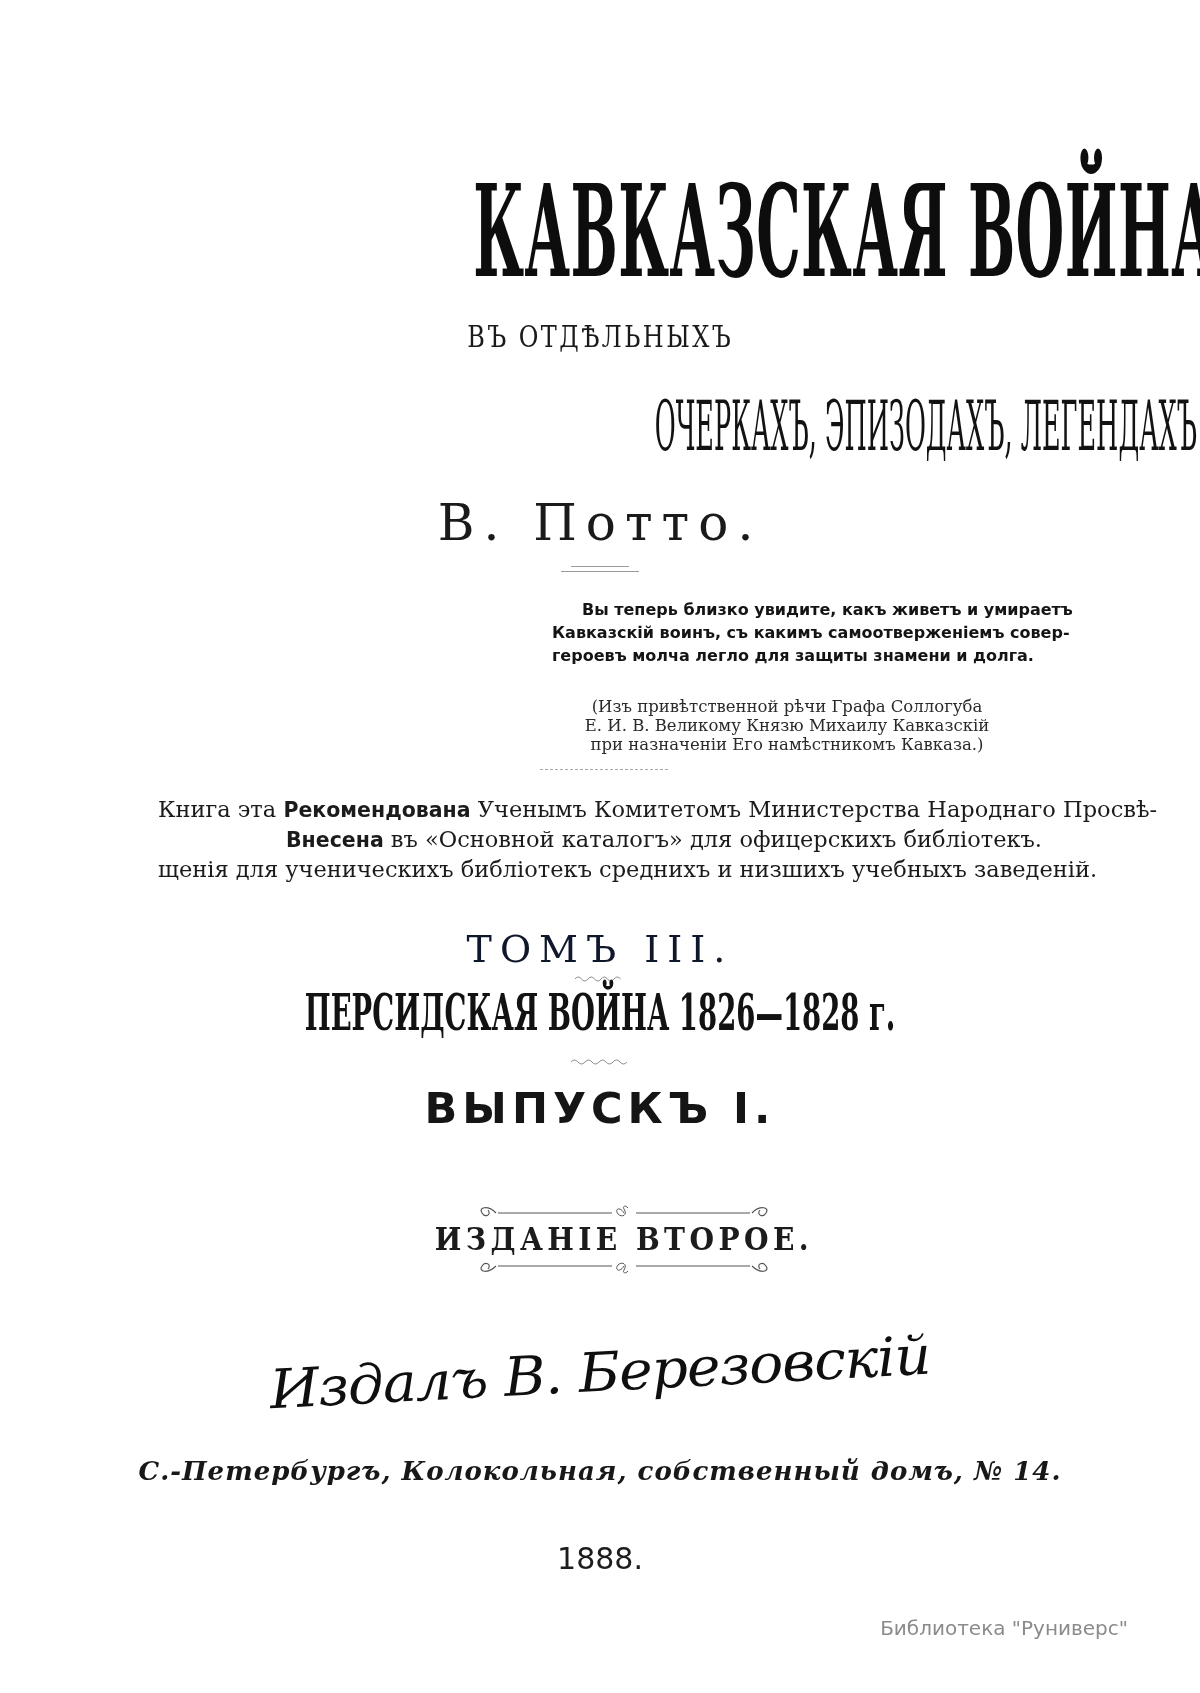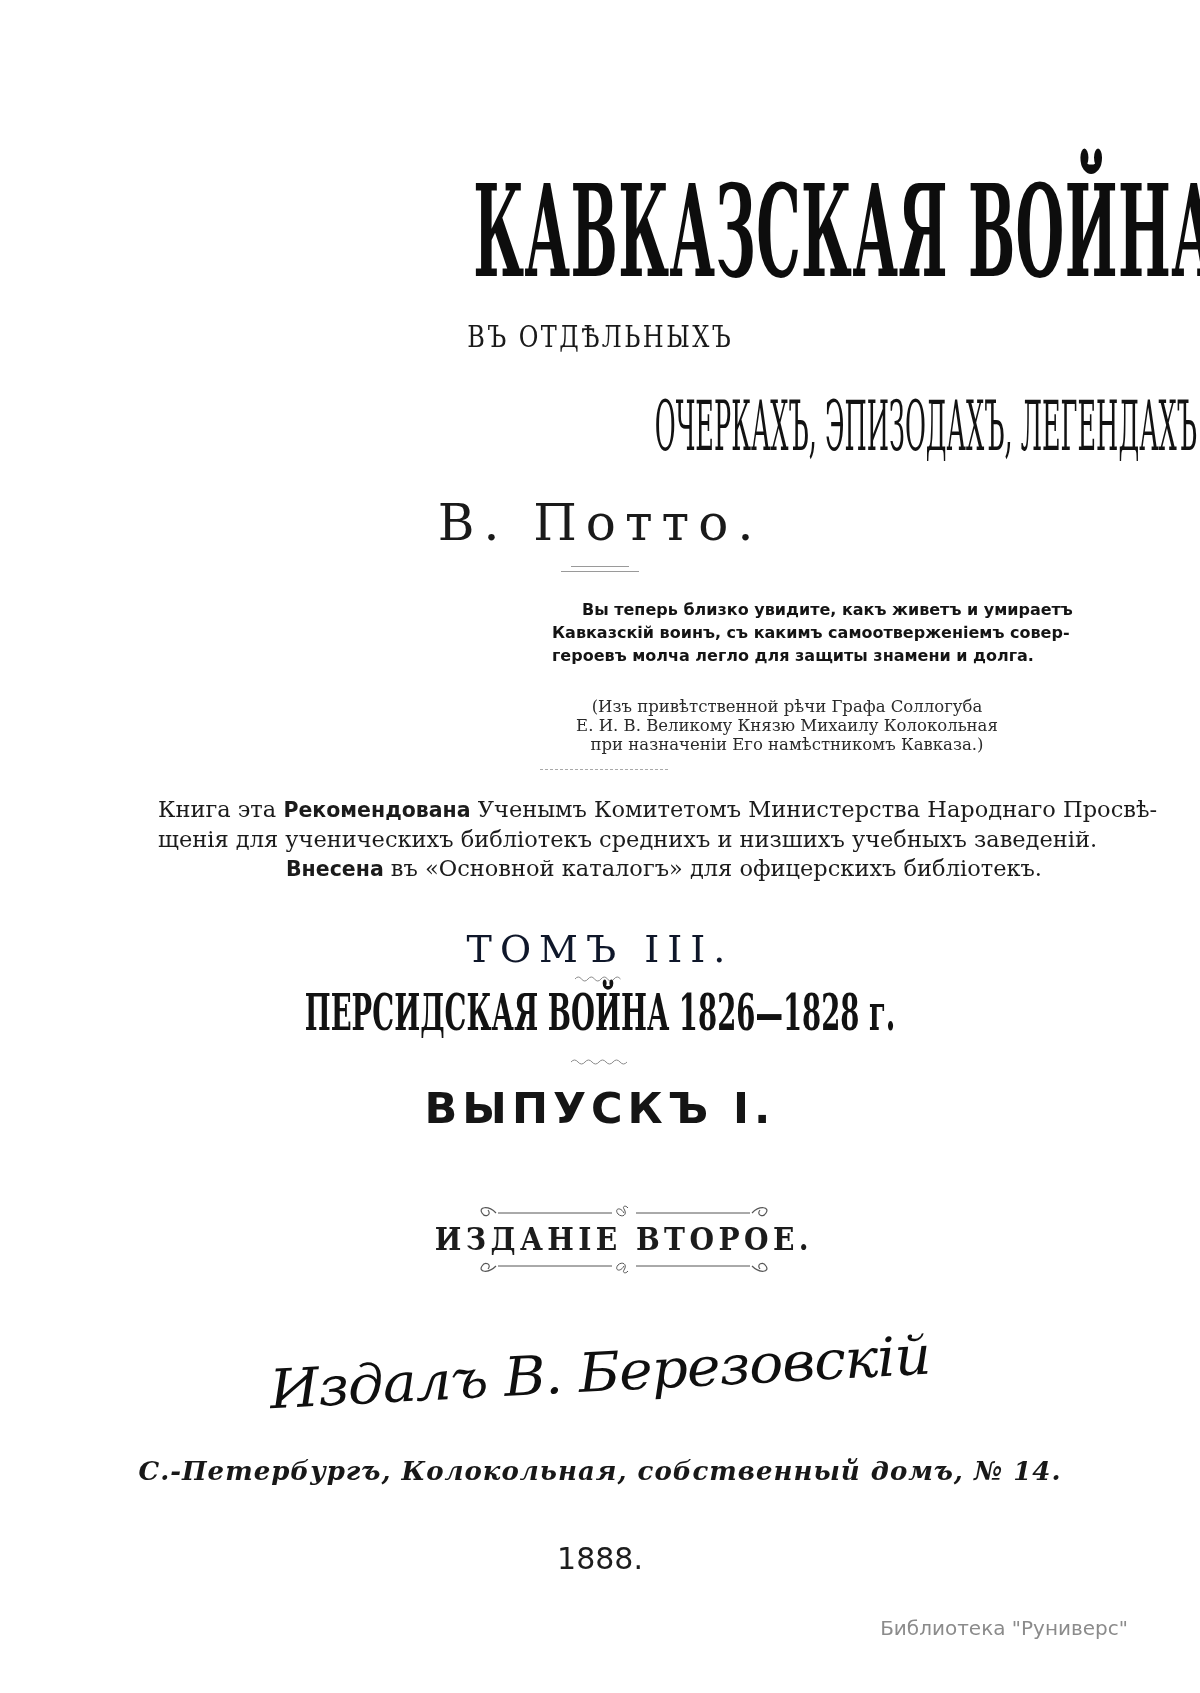--- a/index.html
+++ b/index.html
@@ -221,30 +221,30 @@
   </div>
 
   <div class="epigraph">
     <div class="qline">Вы теперь близко увидите, какъ живетъ и умираетъ</div>
     <div class="qline">Кавказскій воинъ, съ какимъ самоотверженіемъ совер-</div>
     <div class="qline">героевъ молча легло для защиты знамени и долга.</div>
   </div>
 
   <div class="epigraph-attr">
     <div class="aline">(Изъ привѣтственной рѣчи Графа Соллогуба</div>
-    <div class="aline">Е. И. В. Великому Князю Михаилу Колокольная</div>
+    <div class="aline">Е. И. В. Великому Князю Михаилу Кавказскій</div>
     <div class="aline">при назначеніи Его намѣстникомъ Кавказа.)</div>
   </div>
 
   <div class="dashed-rule"></div>
 
   <div class="recommendation">
     <div class="rline"><span>Книга эта </span><strong>Рекомендована</strong><span> Ученымъ Комитетомъ Министерства Народнаго Просвѣ-</span></div>
+    <div class="rline"><strong>Внесена</strong><span> въ «Основной каталогъ» для офицерскихъ библіотекъ.</span></div>
     <div class="rline">щенія для ученическихъ библіотекъ среднихъ и низшихъ учебныхъ заведеній.</div>
-    <div class="rline"><strong>Внесена</strong><span> въ «Основной каталогъ» для офицерскихъ библіотекъ.</span></div>
   </div>
 
   <div class="abs volume">ТОМЪ III.</div>
 
   <div class="abs squiggle" style="top:968px">
     <svg width="52" height="8" viewBox="0 0 52 8">
       <path d="M1,4 q3.25,-4 6.5,0 t6.5,0 t6.5,0 t6.5,0 t6.5,0 t6.5,0 t6.5,0" fill="none" stroke="#8a8a8a" stroke-width="1"></path>
     </svg>
   </div>
 

